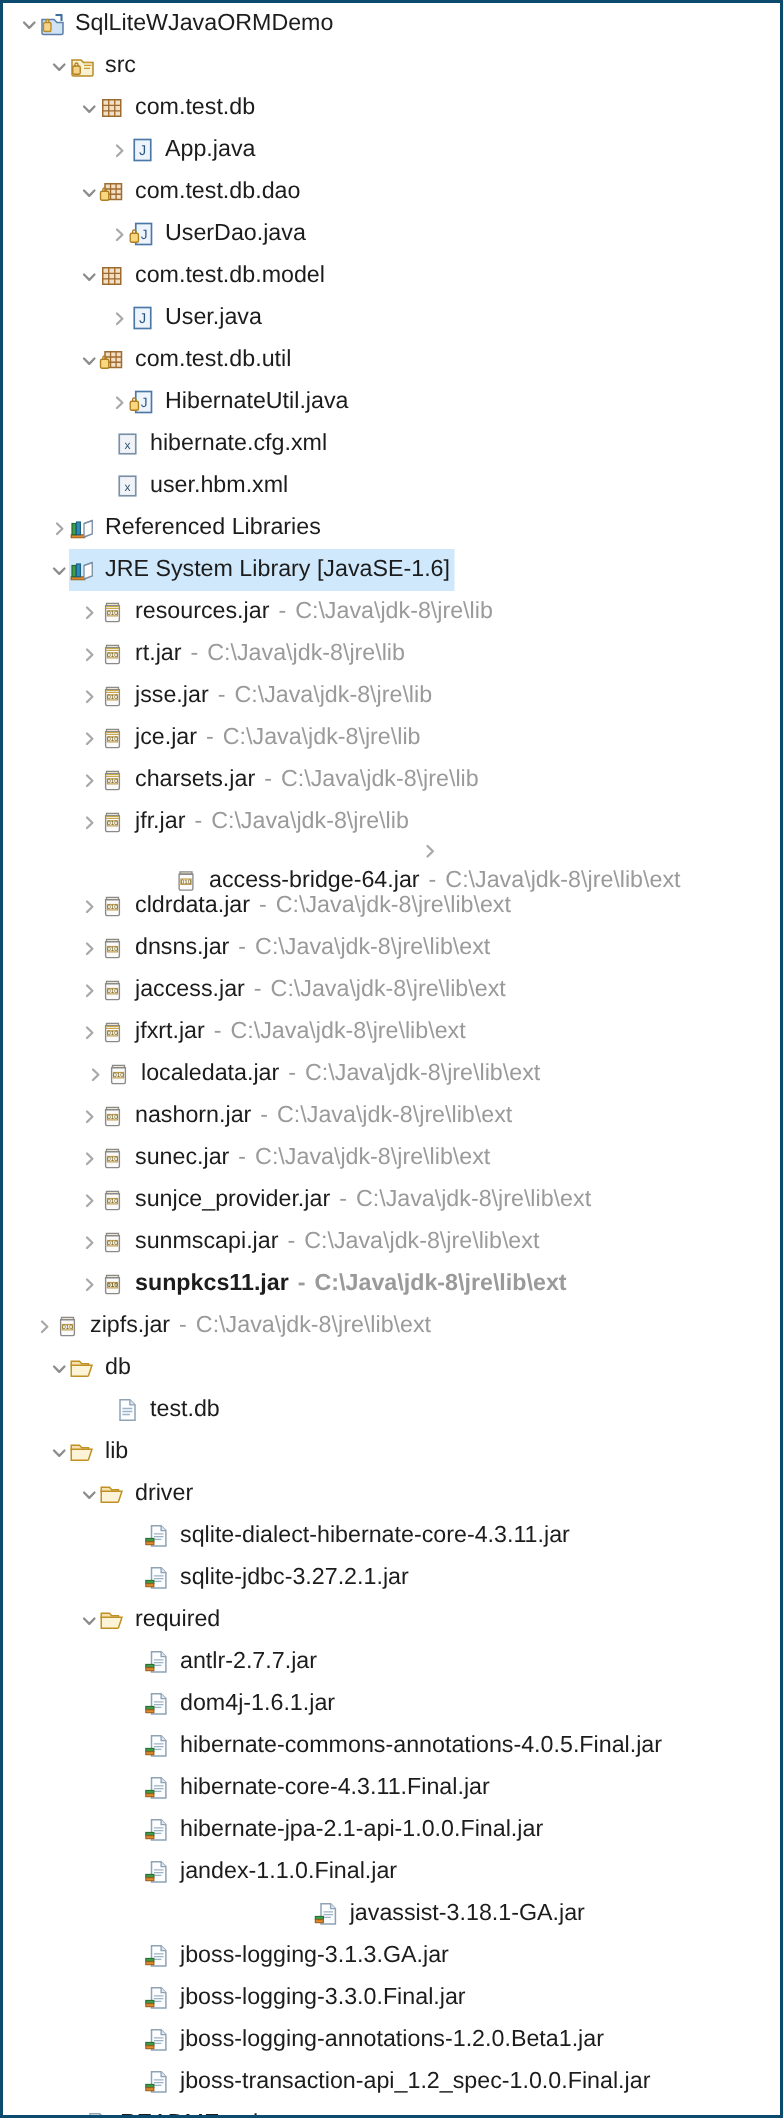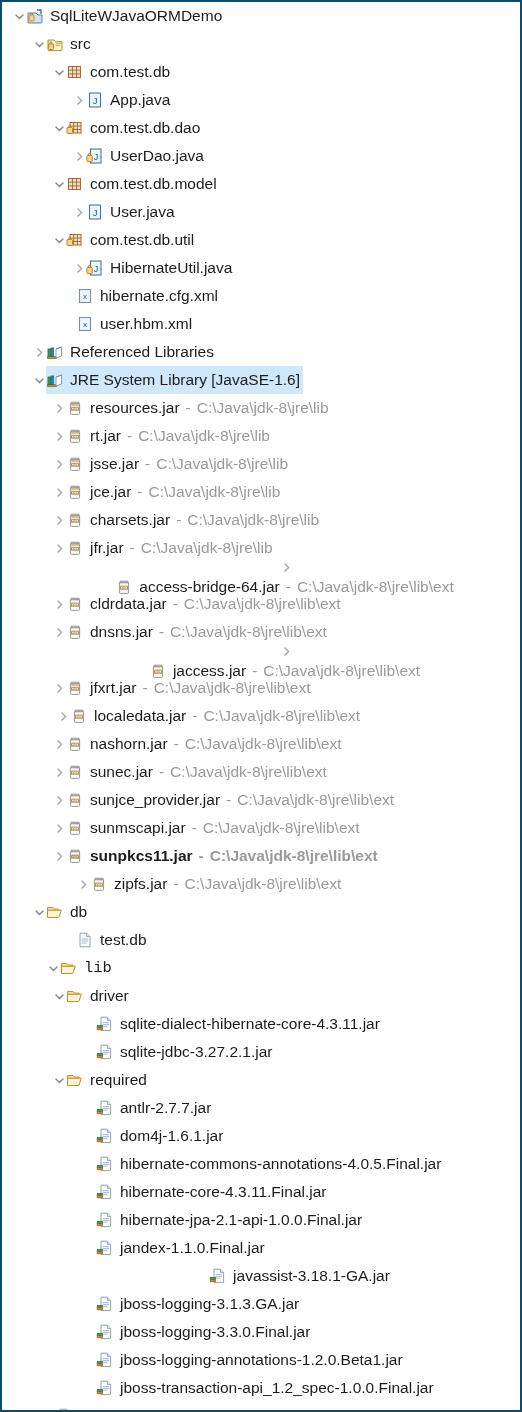--- a/index.html
+++ b/index.html
@@ -488,21 +488,21 @@
               <path d="M4.4 4.8 h9.2 v9.6 a1 1 0 0 1 -1 1 h-7.2 a1 1 0 0 1 -1 -1 z" fill="#fbfbfb" stroke="#8a8a8a" stroke-width="0.9"></path>
               <rect x="5.6" y="8" width="6.8" height="3.6" fill="#f7f2e2" stroke="#c0a050" stroke-width="0.8"></rect>
               <text x="9" y="11" font-size="4.2" font-family="Liberation Sans, sans-serif" fill="#6b5a20" text-anchor="middle">010</text>
             </svg>
           </span>
           <span class="name">dnsns.jar</span>
           <span class="dash">-</span>
           <span class="path">C:\Java\jdk-8\jre\lib\ext</span>
         </span>
       </div>
-      <div class="row" style="padding-left: 50px; flex-direction: column;">
+      <div class="row" style="padding-left: 50px;">
         <span class="twisty">
           <svg width="11" height="11" viewBox="0 0 11 11">
             <path d="M4 2 L7.6 5.5 L4 9" fill="none" stroke="#a8a8a8" stroke-width="1.5" stroke-linecap="round" stroke-linejoin="round"></path>
           </svg>
         </span>
         <span class="label-wrap">
           <span class="icon">
             <svg width="18" height="18" viewBox="0 0 18 18">
               <path d="M5 3.2 h8 v1.6 h-8 z" fill="#f0e6cf" stroke="#8a8a8a" stroke-width="0.9"></path>
               <path d="M4.4 4.8 h9.2 v9.6 a1 1 0 0 1 -1 1 h-7.2 a1 1 0 0 1 -1 -1 z" fill="#fbfbfb" stroke="#8a8a8a" stroke-width="0.9"></path>
@@ -649,21 +649,21 @@
               <path d="M4.4 4.8 h9.2 v9.6 a1 1 0 0 1 -1 1 h-7.2 a1 1 0 0 1 -1 -1 z" fill="#fbfbfb" stroke="#8a8a8a" stroke-width="0.9"></path>
               <rect x="5.6" y="8" width="6.8" height="3.6" fill="#f7f2e2" stroke="#c0a050" stroke-width="0.8"></rect>
               <text x="9" y="11" font-size="4.2" font-family="Liberation Sans, sans-serif" fill="#6b5a20" text-anchor="middle">010</text>
             </svg>
           </span>
           <span class="name">sunpkcs11.jar</span>
           <span class="dash">-</span>
           <span class="path">C:\Java\jdk-8\jre\lib\ext</span>
         </span>
       </div>
-      <div class="row" style="padding-left: 74px;">
+      <div class="row" style="padding-left: 20px;">
         <span class="twisty">
           <svg width="11" height="11" viewBox="0 0 11 11">
             <path d="M4 2 L7.6 5.5 L4 9" fill="none" stroke="#a8a8a8" stroke-width="1.5" stroke-linecap="round" stroke-linejoin="round"></path>
           </svg>
         </span>
         <span class="label-wrap">
           <span class="icon">
             <svg width="18" height="18" viewBox="0 0 18 18">
               <path d="M5 3.2 h8 v1.6 h-8 z" fill="#f0e6cf" stroke="#8a8a8a" stroke-width="0.9"></path>
               <path d="M4.4 4.8 h9.2 v9.6 a1 1 0 0 1 -1 1 h-7.2 a1 1 0 0 1 -1 -1 z" fill="#fbfbfb" stroke="#8a8a8a" stroke-width="0.9"></path>
@@ -698,21 +698,21 @@
           <span class="icon">
             <svg width="18" height="18" viewBox="0 0 18 18">
               <path d="M4 2.2 h6.6 l3.4 3.4 v10.2 h-10 z" fill="#fbfdff" stroke="#8fa3b5" stroke-width="1"></path>
               <path d="M10.6 2.2 v3.4 h3.4" fill="#dfe8f1" stroke="#8fa3b5" stroke-width="0.9"></path>
               <path d="M5.6 8 h6.6 M5.6 10 h6.6 M5.6 12 h5" stroke="#9fb3c6" stroke-width="0.9"></path>
             </svg>
           </span>
           <span class="name">test.db</span>
         </span>
       </div>
-      <div class="row" style="padding-left: 44px; font-family: Liberation Mono, monospace;">
+      <div class="row" style="padding-left: 30px;">
         <span class="twisty">
           <svg width="11" height="11" viewBox="0 0 11 11">
             <path d="M2 4 L5.5 7.6 L9 4" fill="none" stroke="#8c8c8c" stroke-width="1.5" stroke-linecap="round" stroke-linejoin="round"></path>
           </svg>
         </span>
         <span class="label-wrap">
           <span class="icon">
             <svg width="18" height="18" viewBox="0 0 18 18">
               <path d="M1.5 4.5 h5.5 l1.5 1.6 h4.5 v1.4 h-11.5 z" fill="#f7e2ad" stroke="#c09024" stroke-width="1"></path>
               <path d="M1.5 7.2 h13.8 l-2.2 6.6 a1 1 0 0 1 -0.95 0.7 h-10.65 z" fill="#fdf3d6" stroke="#c09024" stroke-width="1"></path>

